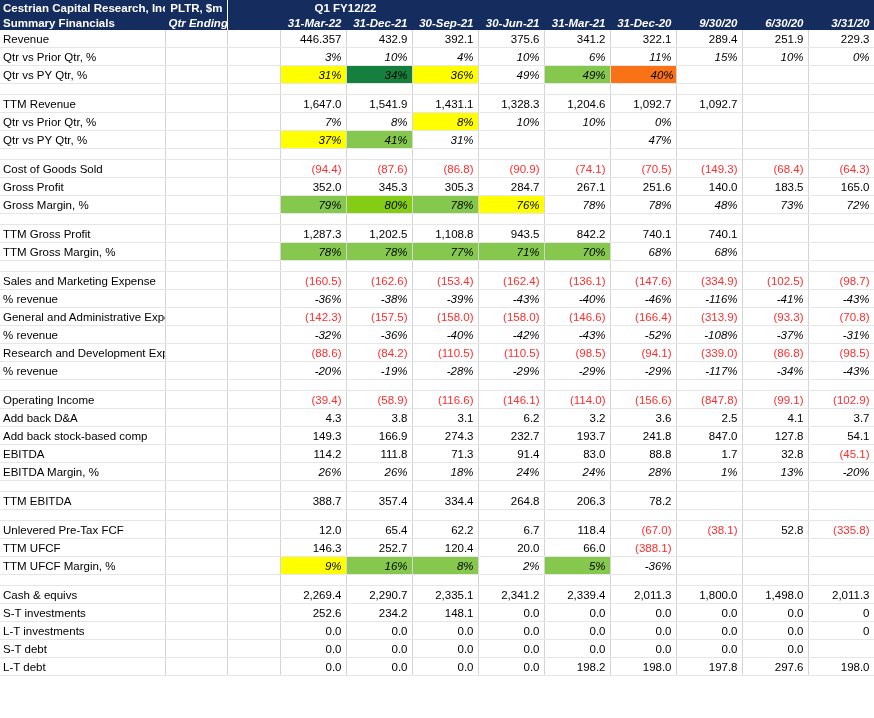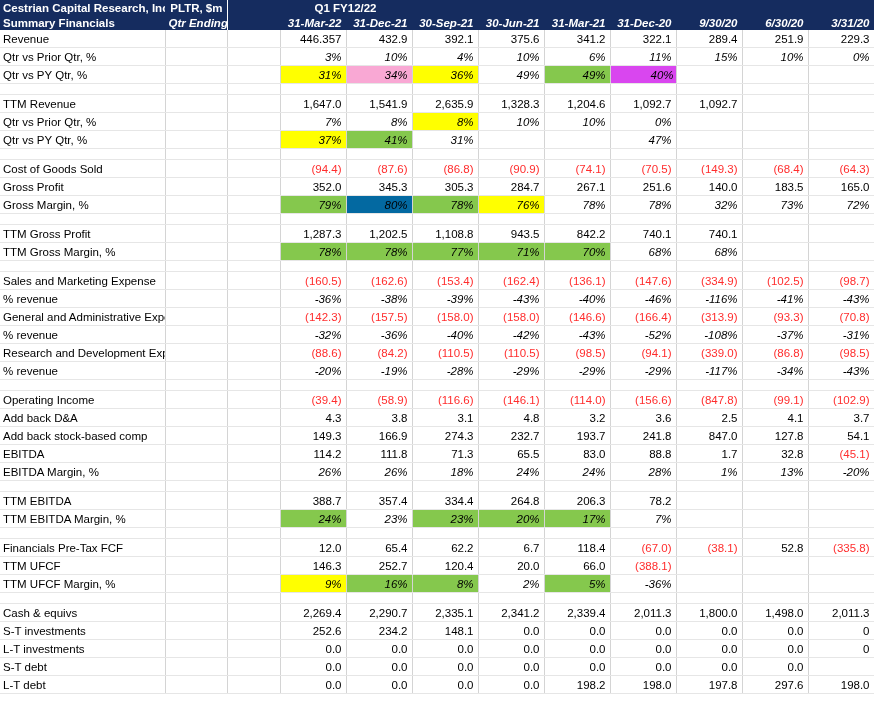--- a/index.html
+++ b/index.html
@@ -136,25 +136,25 @@
         <td class="num-i">11%</td>
         <td class="num-i">15%</td>
         <td class="num-i">10%</td>
         <td class="num-i">0%</td>
       </tr>
       <tr>
         <td class="lbl-i">Qtr vs PY Qtr, %</td>
         <td></td>
         <td class="vsep"></td>
         <td class="num-i" style="background: rgb(255, 255, 0);">31%</td>
-        <td class="num-i" style="background: #f9a8d4; text-align: right;">34%</td>
+        <td class="num-i" style="background: #15803d; text-align: right;">34%</td>
         <td class="num-i" style="background: rgb(255, 255, 0);">36%</td>
         <td class="num-i">49%</td>
         <td class="num-i" style="background: rgb(133, 200, 77);">49%</td>
-        <td class="num-i" style="background: #d946ef; padding-left: 40px;">40%</td>
+        <td class="num-i" style="background: #f97316; padding-left: 40px;">40%</td>
         <td class="num-i"></td>
         <td class="num-i"></td>
         <td class="num-i"></td>
       </tr>
       <tr class="gap">
         <td></td>
         <td></td>
         <td class="vsep"></td>
         <td></td>
         <td></td>
@@ -165,21 +165,21 @@
         <td></td>
         <td></td>
         <td></td>
       </tr>
       <tr>
         <td class="lbl">TTM Revenue</td>
         <td></td>
         <td class="vsep"></td>
         <td class="num">1,647.0</td>
         <td class="num">1,541.9</td>
-        <td class="num">2,635.9</td>
+        <td class="num">1,431.1</td>
         <td class="num">1,328.3</td>
         <td class="num">1,204.6</td>
         <td class="num">1,092.7</td>
         <td class="num">1,092.7</td>
         <td class="num"></td>
         <td class="num"></td>
       </tr>
       <tr>
         <td class="lbl-i">Qtr vs Prior Qtr, %</td>
         <td></td>
@@ -248,26 +248,26 @@
         <td class="num">251.6</td>
         <td class="num">140.0</td>
         <td class="num">183.5</td>
         <td class="num">165.0</td>
       </tr>
       <tr>
         <td class="lbl-i">Gross Margin, %</td>
         <td></td>
         <td class="vsep"></td>
         <td class="num-i" style="background: rgb(133, 200, 77);">79%</td>
-        <td class="num-i" style="background: #0369a1;">80%</td>
+        <td class="num-i" style="background: #84cc16;">80%</td>
         <td class="num-i" style="background: rgb(133, 200, 77);">78%</td>
         <td class="num-i" style="background: rgb(255, 255, 0);">76%</td>
         <td class="num-i">78%</td>
         <td class="num-i">78%</td>
-        <td class="num-i">32%</td>
+        <td class="num-i">48%</td>
         <td class="num-i">73%</td>
         <td class="num-i">72%</td>
       </tr>
       <tr class="gap">
         <td></td>
         <td></td>
         <td class="vsep"></td>
         <td></td>
         <td></td>
         <td></td>
@@ -432,21 +432,21 @@
         <td class="neg">(99.1)</td>
         <td class="neg">(102.9)</td>
       </tr>
       <tr>
         <td class="lbl">Add back D&amp;A</td>
         <td></td>
         <td class="vsep"></td>
         <td class="num">4.3</td>
         <td class="num">3.8</td>
         <td class="num">3.1</td>
-        <td class="num">4.8</td>
+        <td class="num">6.2</td>
         <td class="num">3.2</td>
         <td class="num">3.6</td>
         <td class="num">2.5</td>
         <td class="num">4.1</td>
         <td class="num">3.7</td>
       </tr>
       <tr>
         <td class="lbl">Add back stock-based comp</td>
         <td></td>
         <td class="vsep"></td>
@@ -460,21 +460,21 @@
         <td class="num">127.8</td>
         <td class="num">54.1</td>
       </tr>
       <tr class="topline">
         <td class="lbl">EBITDA</td>
         <td></td>
         <td class="vsep"></td>
         <td class="num">114.2</td>
         <td class="num">111.8</td>
         <td class="num">71.3</td>
-        <td class="num">65.5</td>
+        <td class="num">91.4</td>
         <td class="num">83.0</td>
         <td class="num">88.8</td>
         <td class="num">1.7</td>
         <td class="num">32.8</td>
         <td class="neg">(45.1)</td>
       </tr>
       <tr>
         <td class="lbl-i">EBITDA Margin, %</td>
         <td></td>
         <td class="vsep"></td>
@@ -509,50 +509,36 @@
         <td class="num">388.7</td>
         <td class="num">357.4</td>
         <td class="num">334.4</td>
         <td class="num">264.8</td>
         <td class="num">206.3</td>
         <td class="num">78.2</td>
         <td class="num"></td>
         <td class="num"></td>
         <td class="num"></td>
       </tr>
-      <tr>
-        <td class="lbl-i">TTM EBITDA Margin, %</td>
-        <td></td>
-        <td class="vsep"></td>
-        <td class="num-i" style="background: rgb(133, 200, 77);">24%</td>
-        <td class="num-i">23%</td>
-        <td class="num-i" style="background: rgb(133, 200, 77);">23%</td>
-        <td class="num-i" style="background: rgb(133, 200, 77);">20%</td>
-        <td class="num-i" style="background: rgb(133, 200, 77);">17%</td>
-        <td class="num-i">7%</td>
-        <td class="num-i"></td>
-        <td class="num-i"></td>
-        <td class="num-i"></td>
-      </tr>
-      <tr class="gap">
-        <td></td>
-        <td></td>
-        <td class="vsep"></td>
-        <td></td>
-        <td></td>
-        <td></td>
-        <td></td>
-        <td></td>
-        <td></td>
-        <td></td>
-        <td></td>
-        <td></td>
-      </tr>
-      <tr>
-        <td class="lbl">Financials Pre-Tax FCF</td>
+      <tr class="gap">
+        <td></td>
+        <td></td>
+        <td class="vsep"></td>
+        <td></td>
+        <td></td>
+        <td></td>
+        <td></td>
+        <td></td>
+        <td></td>
+        <td></td>
+        <td></td>
+        <td></td>
+      </tr>
+      <tr>
+        <td class="lbl">Unlevered Pre-Tax FCF</td>
         <td></td>
         <td class="vsep"></td>
         <td class="num">12.0</td>
         <td class="num">65.4</td>
         <td class="num">62.2</td>
         <td class="num">6.7</td>
         <td class="num">118.4</td>
         <td class="neg">(67.0)</td>
         <td class="neg">(38.1)</td>
         <td class="num">52.8</td>

